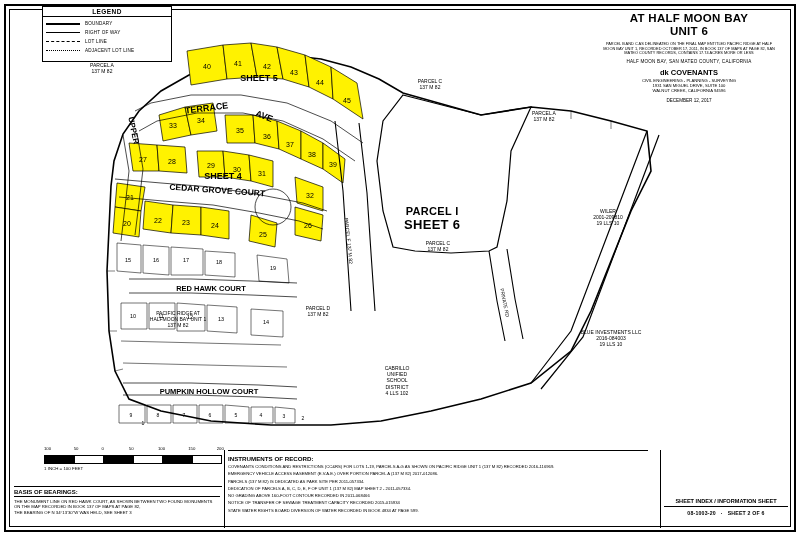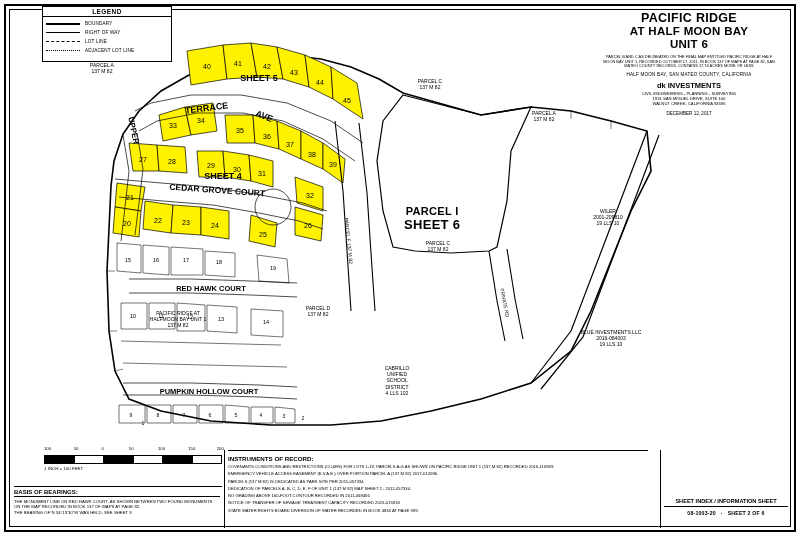--- a/index.html
+++ b/index.html
@@ -105,26 +105,25 @@
       <div class="legend-row">
         <div class="legend-key">
             <div class="k-adj"></div>
           </div>
         <div class="legend-lbl">Adjacent Lot Line</div>
       </div>
     </div>
   </div>
 
   <div class="titleblock">
-    <div class="tb-l1">PACIFIC RIDGE</div>
     <div class="tb-l2">AT HALF MOON BAY</div>
     <div class="tb-l3">UNIT 6</div>
     <div class="tb-desc">PARCEL B AND C AS DELINEATED ON THE FINAL MAP ENTITLED PACIFIC RIDGE AT HALF MOON BAY UNIT 1, RECORDED OCTOBER 17, 2011, IN BOOK 137 OF MAPS AT PAGE 82, SAN MATEO COUNTY RECORDS, CONTAINS 17.74 ACRES MORE OR LESS</div>
     <div class="tb-hmb">HALF MOON BAY, SAN MATEO COUNTY, CALIFORNIA</div>
-    <div class="tb-firm">dk INVESTMENTS</div>
+    <div class="tb-firm">dk COVENANTS</div>
     <div class="tb-firm-sub" style="white-space:pre-line">CIVIL ENGINEERING - PLANNING - SURVEYING
 1931 SAN MIGUEL DRIVE, SUITE 100
 WALNUT CREEK, CALIFORNIA 94596</div>
     <div class="tb-date">DECEMBER 12, 2017</div>
   </div>
 
   <div class="map">
     <svg width="778" height="430" viewBox="0 0 778 430">
 
       <g fill="none" stroke="#000" stroke-width="1.6">

